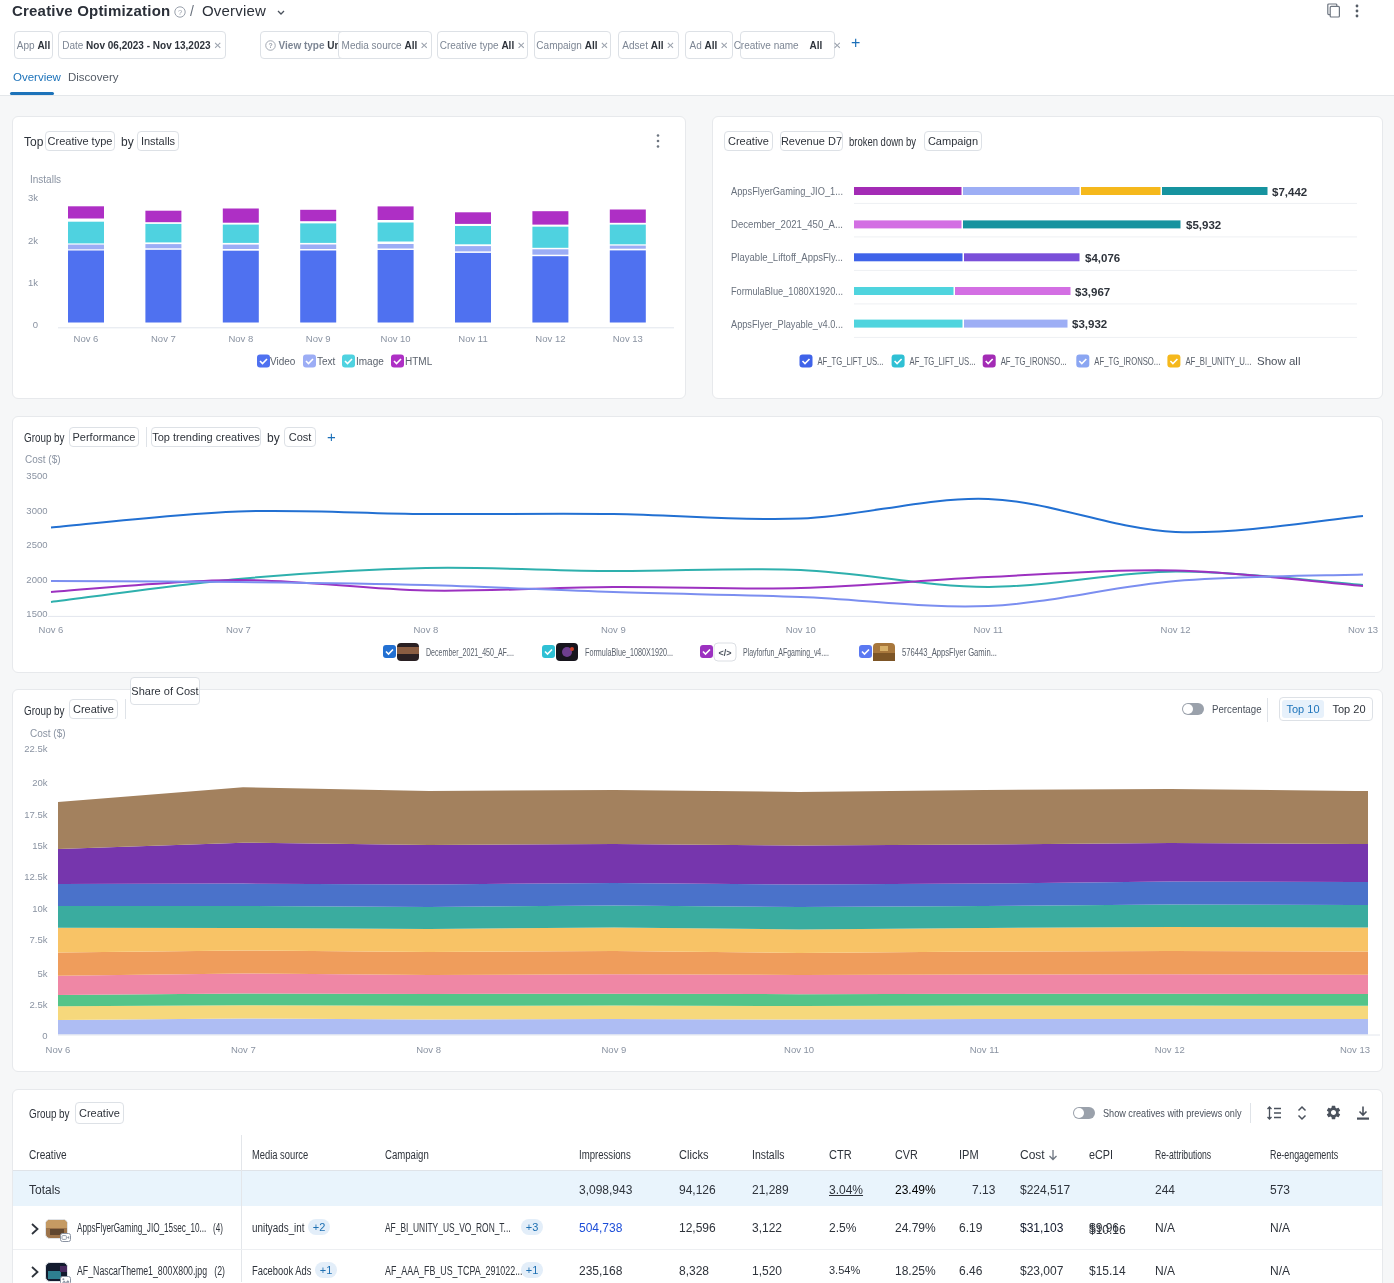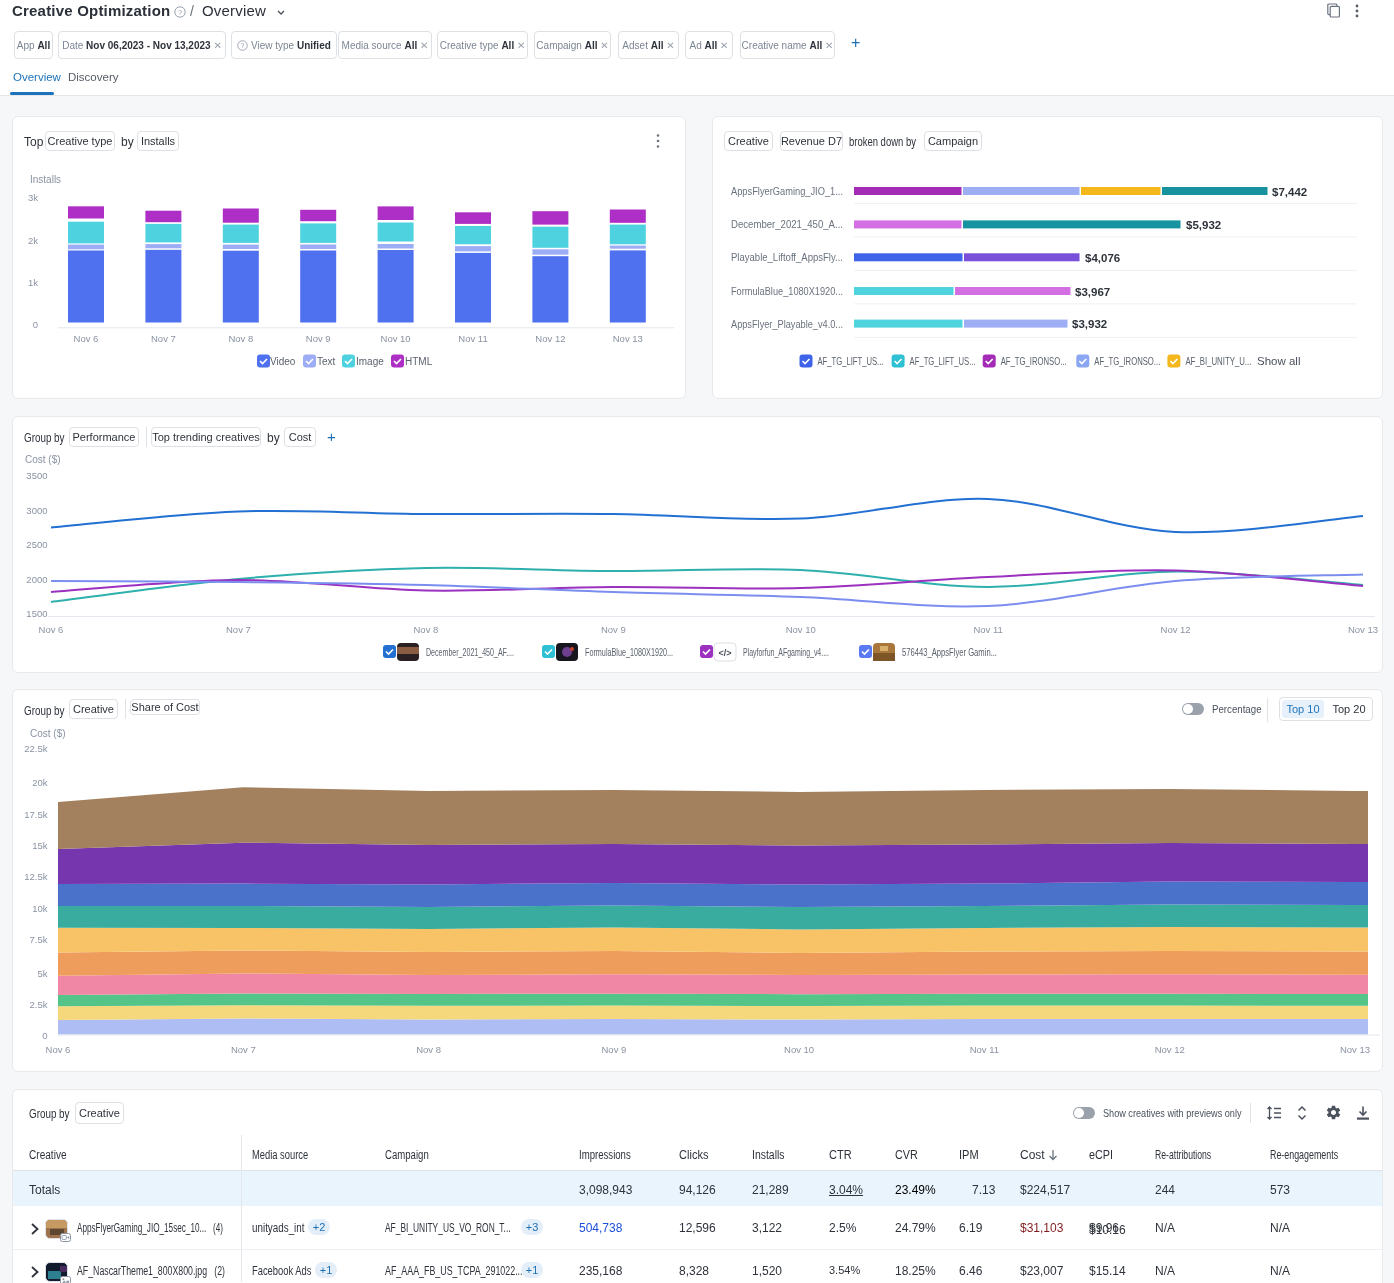--- a/index.html
+++ b/index.html
@@ -42,21 +42,21 @@
 
 <div class="chip" style="left:14px;top:31px;width:39px;height:28px;">
       <span class="gtxt">App&nbsp;</span>
       <b>All</b>
     </div>
 <div class="chip" style="left:58px;top:31px;width:168px;height:28px;">
       <span class="gtxt">Date&nbsp;</span>
       <b>Nov 06,2023 - Nov 13,2023</b>
       <span style="color:#9aa1ac;">&nbsp;✕</span>
     </div>
-<div class="chip" style="left:231px;top:31px;width:106px;height:28px;">
+<div class="chip" style="left:260px;top:31px;width:106px;height:28px;font-weight:bold;">
       <svg width="11" height="11" viewBox="0 0 12 12" style="flex:none;">
         <circle cx="6" cy="6" r="5.2" fill="none" stroke="#9aa1ac" stroke-width="1"></circle>
         <text x="6" y="8.6" font-size="7.5" fill="#9aa1ac" text-anchor="middle" font-family="Liberation Sans">?</text>
       </svg>
       <span class="gtxt">&nbsp;View type&nbsp;</span>
       <b>Unified</b>
     </div>
 <div class="chip" style="left:338px;top:31px;width:94px;height:28px;">
       <span class="gtxt">Media source&nbsp;</span>
       <b>All</b>
@@ -75,21 +75,21 @@
 <div class="chip" style="left:618px;top:31px;width:61px;height:28px;">
       <span class="gtxt">Adset&nbsp;</span>
       <b>All</b>
       <span style="color:#9aa1ac;">&nbsp;✕</span>
     </div>
 <div class="chip" style="left:685px;top:31px;width:48px;height:28px;">
       <span class="gtxt">Ad&nbsp;</span>
       <b>All</b>
       <span style="color:#9aa1ac;">&nbsp;✕</span>
     </div>
-<div class="chip" style="left:740px;top:31px;width:95px;height:28px;">
+<div class="chip" style="left:740px;top:31px;width:95px;height:28px;gap:8px;">
       <span class="gtxt">Creative name&nbsp;</span>
       <b>All</b>
       <span style="color:#9aa1ac;">&nbsp;✕</span>
     </div>
 <div class="abs" style="left:851px;top:34px;font-size:16px;color:#1b6fb8;">+</div>
 
 <div class="abs" style="left:13px;top:71px;font-size:11.5px;color:#1d73ba;">Overview</div>
 <div class="abs" style="left:68px;top:71px;font-size:11.5px;color:#555c66;">Discovery</div>
 <div class="abs" style="left:10px;top:92px;width:44px;height:3px;background:#1d73ba;border-radius:2px;"></div>
 
@@ -279,21 +279,21 @@
   <rect x="861" y="227" width="22" height="18" rx="4" fill="#a8773c"></rect>
       <rect x="861" y="237" width="22" height="8" fill="#7d5526"></rect>
       <rect x="868" y="230" width="8" height="5" fill="#d8b069"></rect>
   <text x="890" y="240" font-size="10.5" fill="#5b626d" textLength="95" lengthAdjust="spacingAndGlyphs">576443_AppsFlyer Gamin...</text>
 </svg>
 
 <div class="card" style="left:12px;top:689px;width:1371px;height:383px;"></div>
 <div class="abs" style="left:24px;top:704px;font-size:12px;color:#2e333b;transform:scaleX(0.82);transform-origin:left;">Group by</div>
 <div class="chip" style="left:69px;top:699px;width:49px;height:20px;font-size:11px;">Creative</div>
 <div class="vsep" style="left:125px;top:699px;height:20px;"></div>
-<div class="chip" style="left:130px;top:699px;width:70px;height:16px;font-size:11px;">Share of Cost</div>
+<div class="chip" style="left:130px;top:677px;width:70px;height:28px;font-size:11px;">Share of Cost</div>
 <div class="toggle" style="left:1182px;top:703px;"></div>
 <div class="abs" style="left:1212px;top:703px;font-size:11px;color:#4a515c;transform:scaleX(0.88);transform-origin:left;">Percentage</div>
 <div class="vsep" style="left:1267px;top:698px;height:24px;"></div>
 <div class="abs" style="left:1279px;top:697px;width:94px;height:24px;border:1px solid #dde1e6;border-radius:4px;background:#fff;"></div>
 <div class="abs" style="left:1282px;top:700px;width:42px;height:18px;background:#e7f1fb;border-radius:3px;font-size:11px;color:#1d73ba;text-align:center;line-height:18px;">Top 10</div>
 <div class="abs" style="left:1327px;top:700px;width:44px;height:18px;font-size:11px;color:#2e333b;text-align:center;line-height:18px;">Top 20</div>
 
 <svg class="abs" style="left:12px;top:689px;" width="1371" height="383" viewBox="0 0 1371 383">
   <text x="18" y="48" font-size="10" fill="#8a93a2">Cost ($)</text>
   <g font-size="9.5" fill="#8a93a2" text-anchor="end">
@@ -403,21 +403,21 @@
 <div class="abs" style="top:1221px;font-size:12px;color:#2e333b;left:252px;transform:scaleX(0.82);transform-origin:left;">unityads_int</div>
 <div class="abs" style="left:308px;top:1219px;width:22px;height:16px;background:#e3eef9;border-radius:8px;font-size:11px;color:#1d6fb2;text-align:center;line-height:16px;">+2</div>
 <div class="abs" style="top:1221px;font-size:12px;color:#2e333b;left:385px;transform:scaleX(0.7);transform-origin:left;">AF_BI_UNITY_US_VO_RON_T...</div>
 <div class="abs" style="left:521px;top:1219px;width:22px;height:16px;background:#e3eef9;border-radius:8px;font-size:11px;color:#1d6fb2;text-align:center;line-height:16px;">+3</div>
 <div class="abs" style="top:1221px;font-size:12px;color:#1d4ed8;left:579px;">504,738</div>
 <div class="abs" style="top:1221px;font-size:12px;color:#2e333b;left:679px;">12,596</div>
 <div class="abs" style="top:1221px;font-size:12px;color:#2e333b;left:752px;">3,122</div>
 <div class="abs" style="top:1221px;font-size:12px;color:#2e333b;left:829px;">2.5%</div>
 <div class="abs" style="top:1221px;font-size:12px;color:#2e333b;left:895px;">24.79%</div>
 <div class="abs" style="top:1221px;font-size:12px;color:#2e333b;left:959px;">6.19</div>
-<div class="abs" style="top:1221px;font-size:12px;color:#7f1d1d;left:1020px;">$31,103</div>
+<div class="abs" style="top:1221px;font-size:12px;color:#0f172a;left:1020px;">$31,103</div>
 <div class="abs" style="top:1221px;font-size:12px;color:#2e333b;left:1089px;">$9.96</div>
 <div class="abs" style="top:1221px;font-size:12px;color:#2e333b;left:1155px;">N/A</div>
 <div class="abs" style="top:1221px;font-size:12px;color:#2e333b;left:1270px;">N/A</div>
 
 <svg class="abs" style="left:30px;top:1265px;" width="9" height="14" viewBox="0 0 9 14">
       <path d="M2 2 L7.5 7 L2 12" stroke="#2e333b" stroke-width="1.8" fill="none"></path>
     </svg>
 <div class="abs" style="left:45px;top:1262px;width:23px;height:20px;border-radius:5px;overflow:hidden;border:1px solid #e0e3e7;background:#121b2e;">
   <div style="position:absolute;left:2px;top:8px;width:13px;height:8px;background:#2e7f8f;"></div>
   <div style="position:absolute;left:14px;top:3px;width:8px;height:6px;background:#472a5e;"></div>

